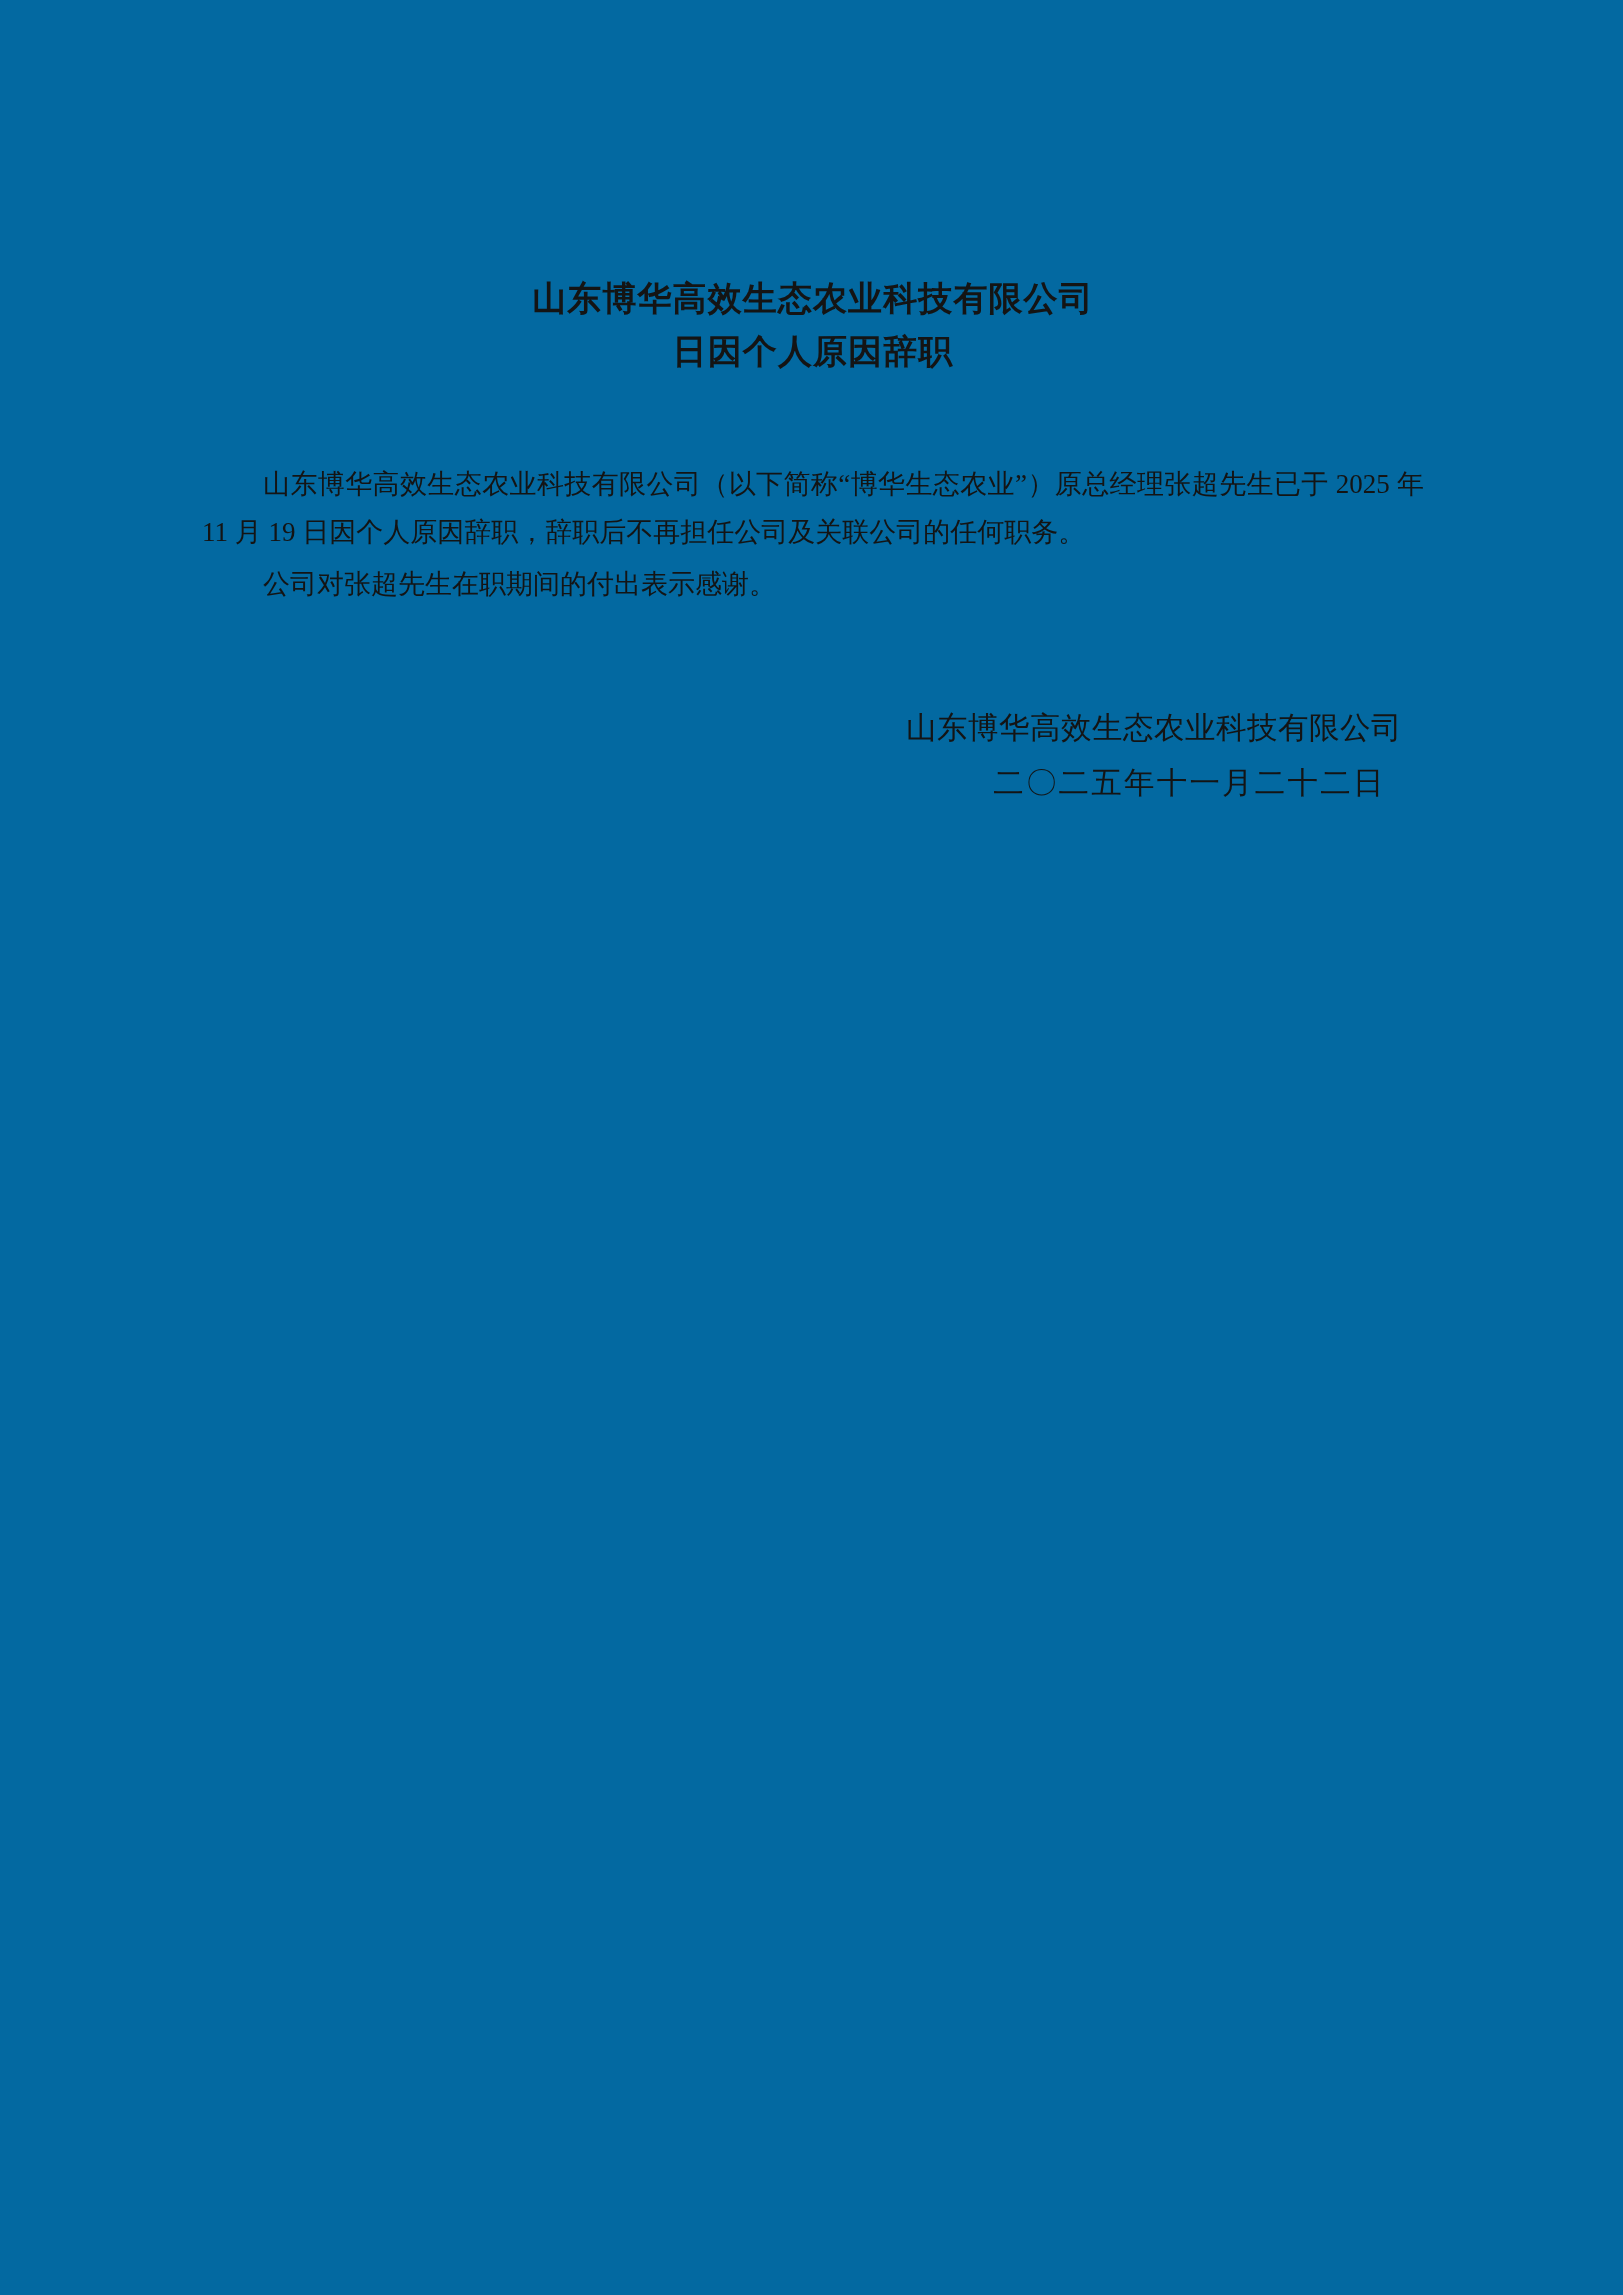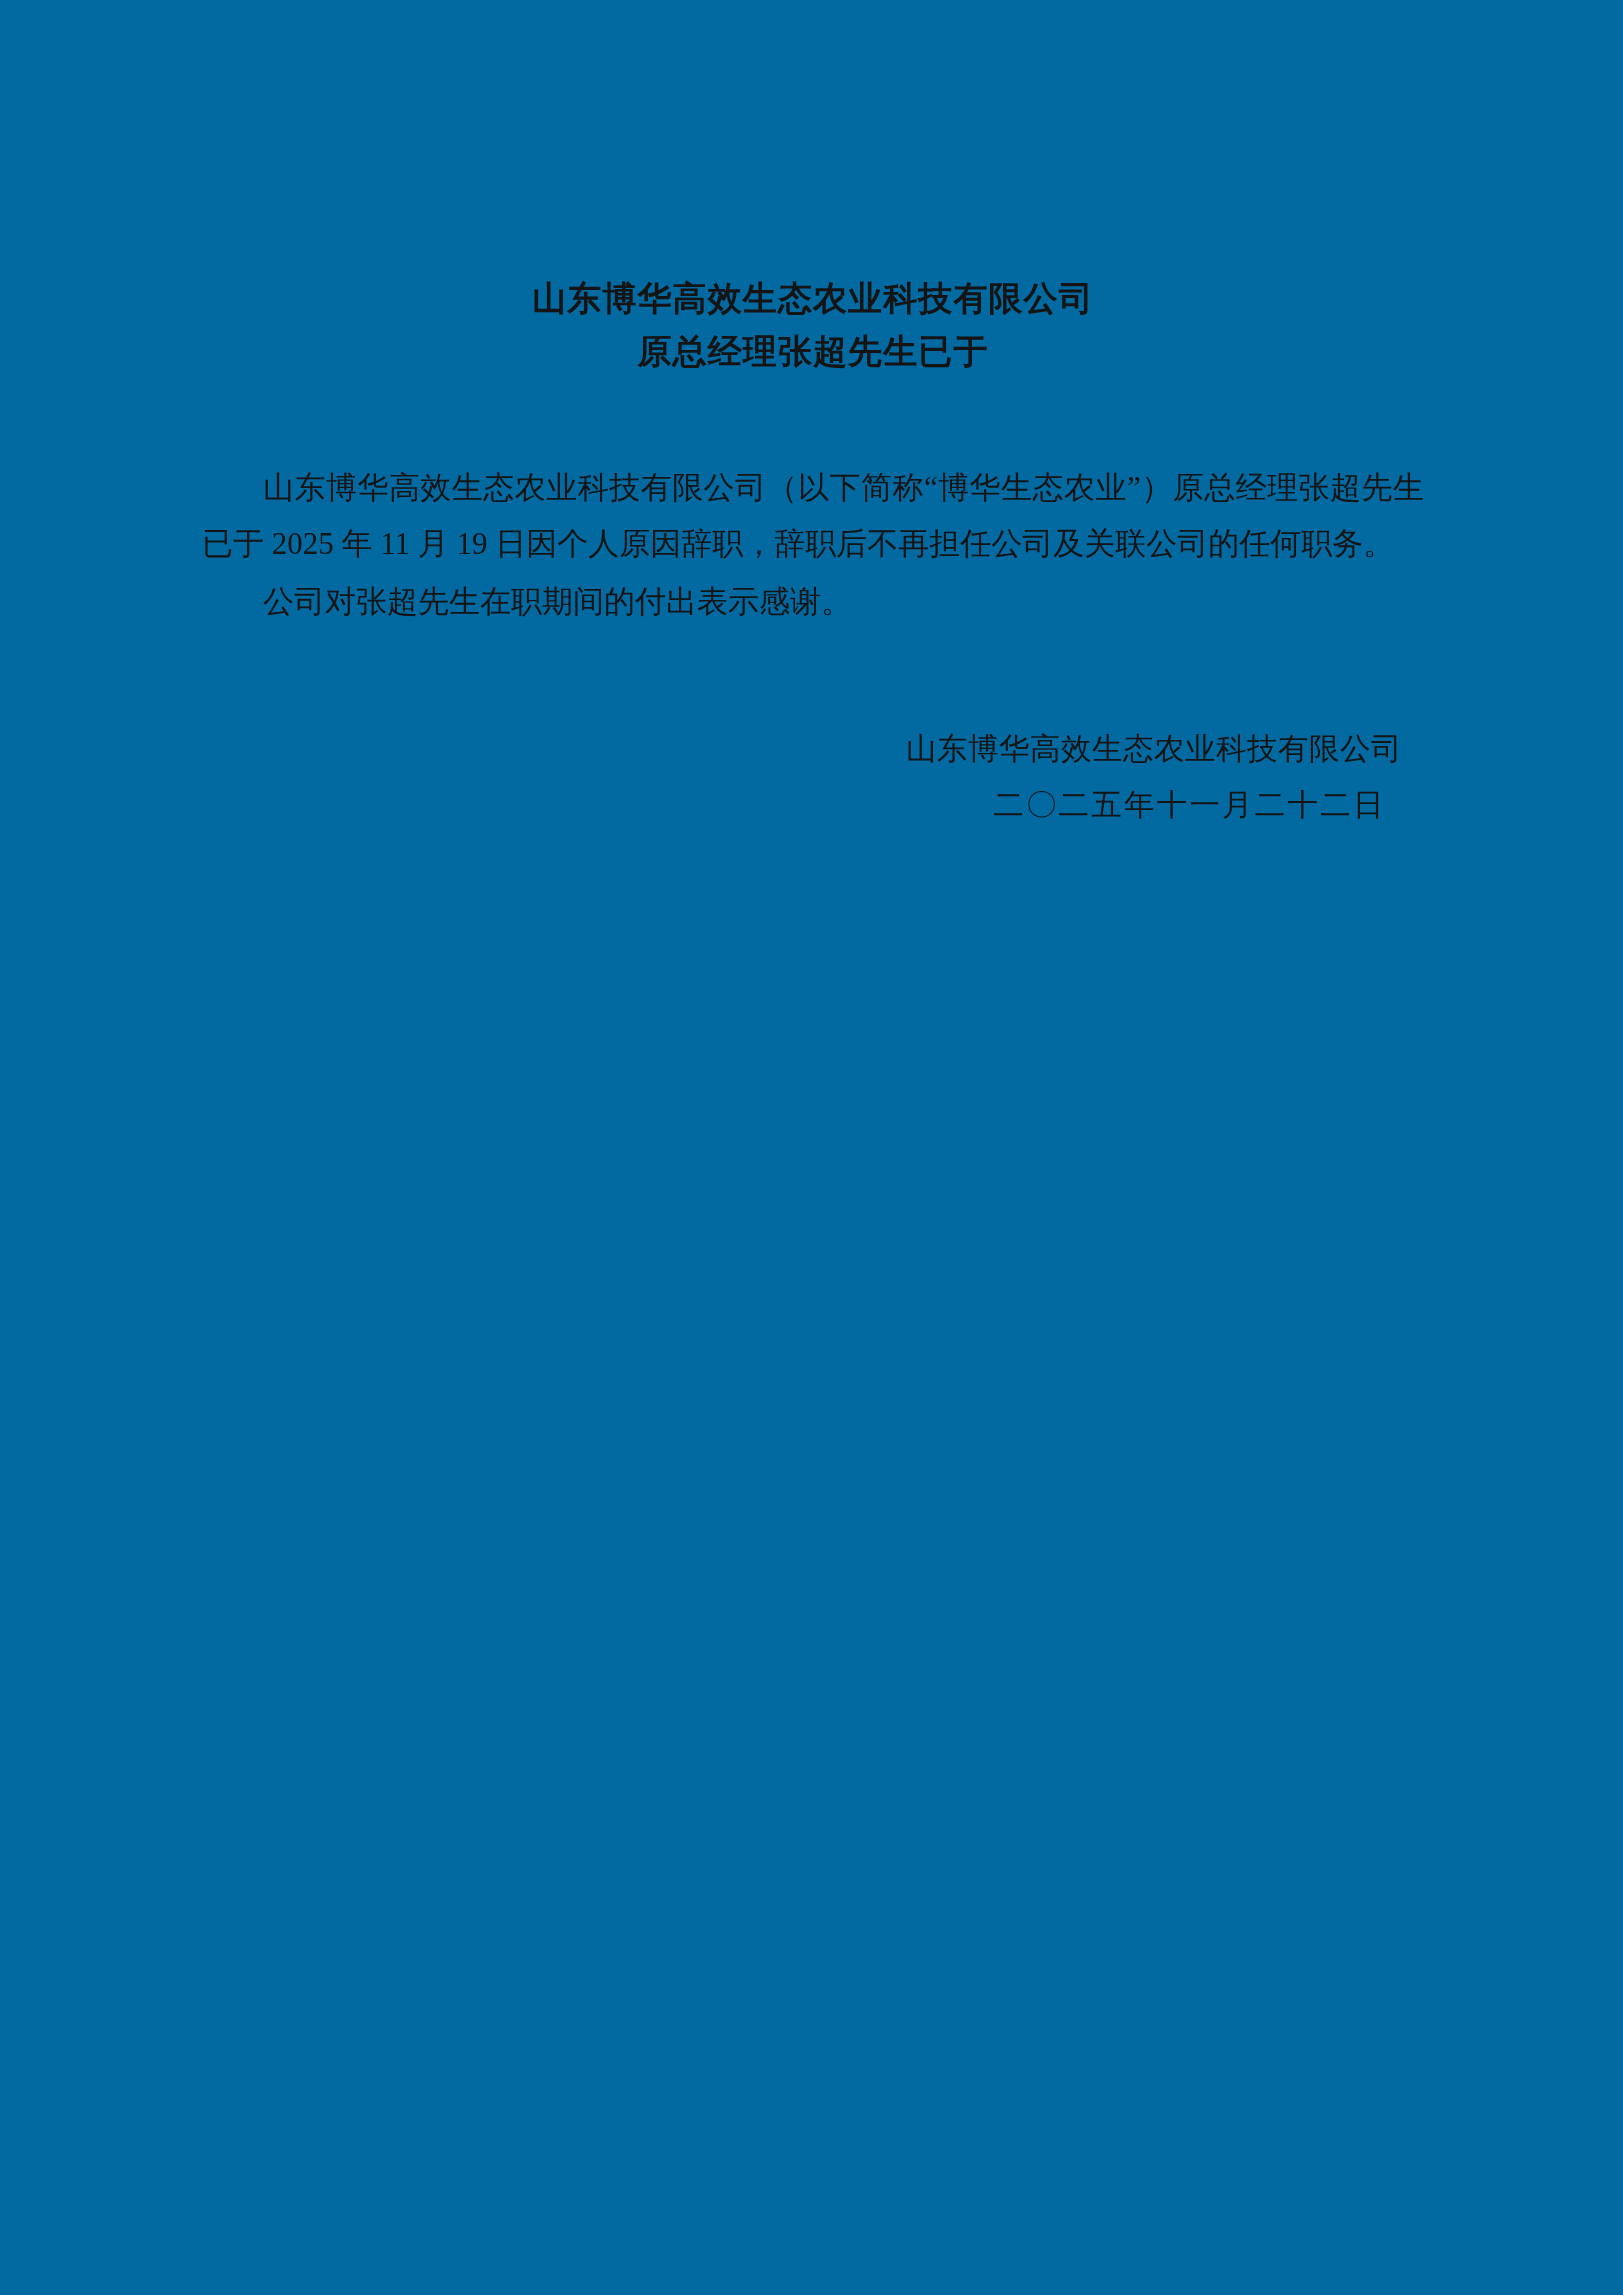--- a/index.html
+++ b/index.html
@@ -36,21 +36,21 @@
     font-size: 34px;
     font-weight: bold;
     letter-spacing: 1.1px;
     line-height: 1.55;
     color: #141414;
   }
   .body-block {
     margin-top: 82px;
   }
   .para {
-    font-size: 31px;
+    font-size: 27px;
     line-height: 1.78;
     text-align: justify;
     text-justify: inter-ideograph;
     text-indent: 61px;
     color: #141414;
     margin: 0 0 3.3px 0;
   }
   .para.tight {
     margin-bottom: 0;
   }
@@ -71,21 +71,21 @@
   }
 </style>
 </head>
 <body>
 
 <div class="page">
   <div class="content">
 
     <div class="title-block">
       <div class="title-line">山东博华高效生态农业科技有限公司</div>
-      <div class="title-line">原总经理张超先生已于</div>
+      <div class="title-line">日因个人原因辞职</div>
     </div>
 
     <div class="body-block">
       <p class="para">山东博华高效生态农业科技有限公司（以下简称“博华生态农业”）原总经理张超先生已于 2025 年 11 月 19 日因个人原因辞职，辞职后不再担任公司及关联公司的任何职务。</p>
       <p class="para">公司对张超先生在职期间的付出表示感谢。</p>
     </div>
 
     <div class="sign-block">
       <div class="sign-line">山东博华高效生态农业科技有限公司</div>
       <div class="sign-line date">二〇二五年十一月二十二日</div>

